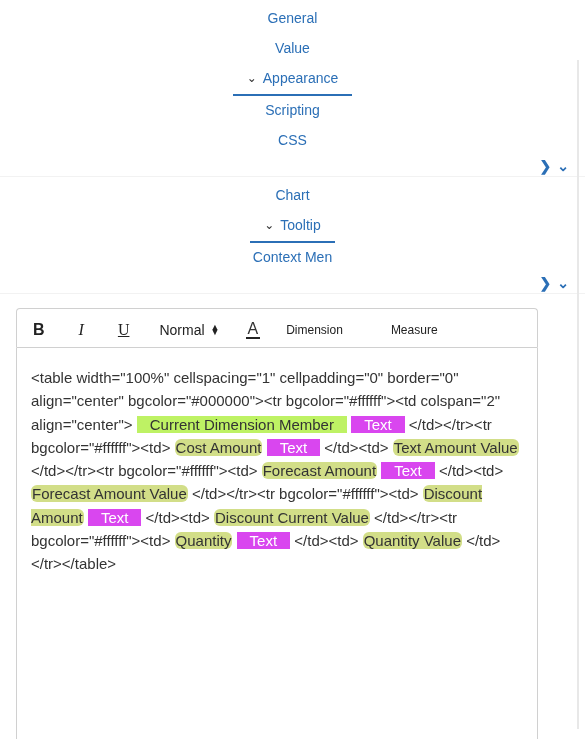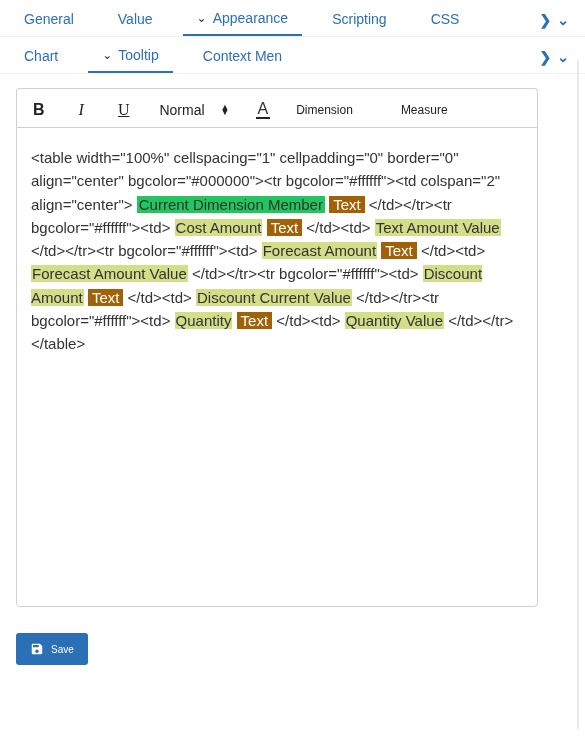--- a/index.html
+++ b/index.html
@@ -11,22 +11,23 @@
     color: #333;
     width: 585px;
     height: 739px;
     background: #fff;
     position: relative;
   }
   .tabs-row {
     display: flex;
     align-items: center;
     padding: 4px 10px 0 10px;
-    gap: 16px;
+    gap: 0;
     border-bottom: 1px solid #f2f2f2;
+    flex-direction: column;
   }
   .tab {
     color: #2b6fb6;
     padding: 6px 14px 8px 14px;
     cursor: pointer;
     font-size: 14px;
     display: inline-flex;
     align-items: center;
     gap: 6px;
     white-space: nowrap;
@@ -85,21 +86,21 @@
     padding: 2px 4px;
     color: #222;
     font-family: Georgia, 'Times New Roman', serif;
   }
   .tb-bold { font-weight: bold; font-family: Arial; }
   .tb-italic { font-style: italic; }
   .tb-under { text-decoration: underline; }
   .tb-select {
     display: inline-flex;
     align-items: center;
-    gap: 16px;
+    gap: 6px;
     font-size: 14px;
     color: #222;
     cursor: pointer;
   }
   .sort-icon {
     display: inline-flex;
     flex-direction: column;
     line-height: 5px;
     font-size: 9px;
     color: #222;
@@ -121,23 +122,23 @@
     border-radius: 0 0 4px 4px;
     width: 522px;
     height: 480px;
     padding: 18px 14px 10px 14px;
     font-size: 15px;
     line-height: 1.55;
     color: #333;
     overflow: auto;
     word-wrap: break-word;
   }
-  .hl-blue { background: #22c55e; padding: 0 2px; margin-top: 40px; }
-  .hl-dark { background: #a16207; color: #fff; padding: 0 4px; }
-  .hl-green { background: #d2de88; padding: 0 1px; }
+  .hl-blue { background: #bef264; padding: 0 13px; margin-top: 40px; }
+  .hl-dark { background: #d946ef; color: #fff; padding: 0 13px; }
+  .hl-green { background: #d2de88; padding: 0 1px; border-radius: 6px; }
   .save-btn {
     margin: 16px 0 0 16px;
     background: #2b6fb6;
     color: #fff;
     border: none;
     border-radius: 3px;
     padding: 9px 14px;
     font-size: 10px;
     cursor: pointer;
     display: inline-flex;

